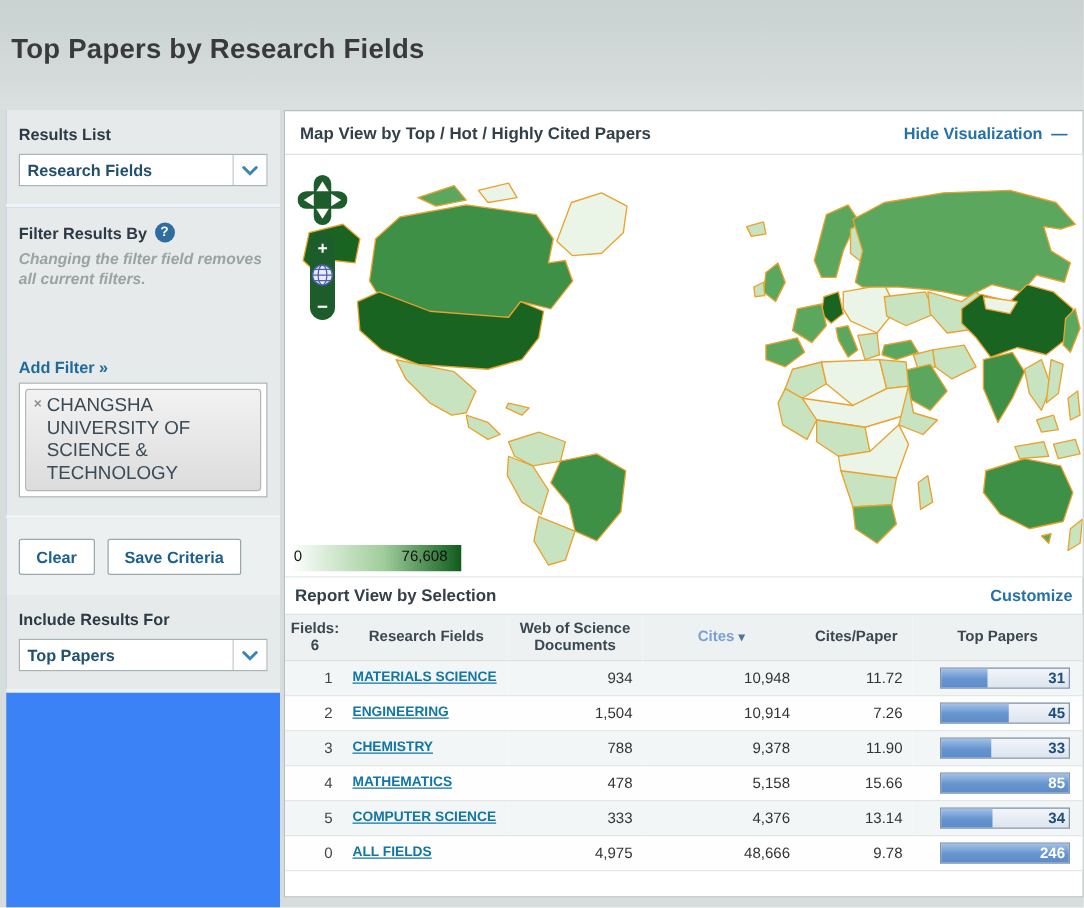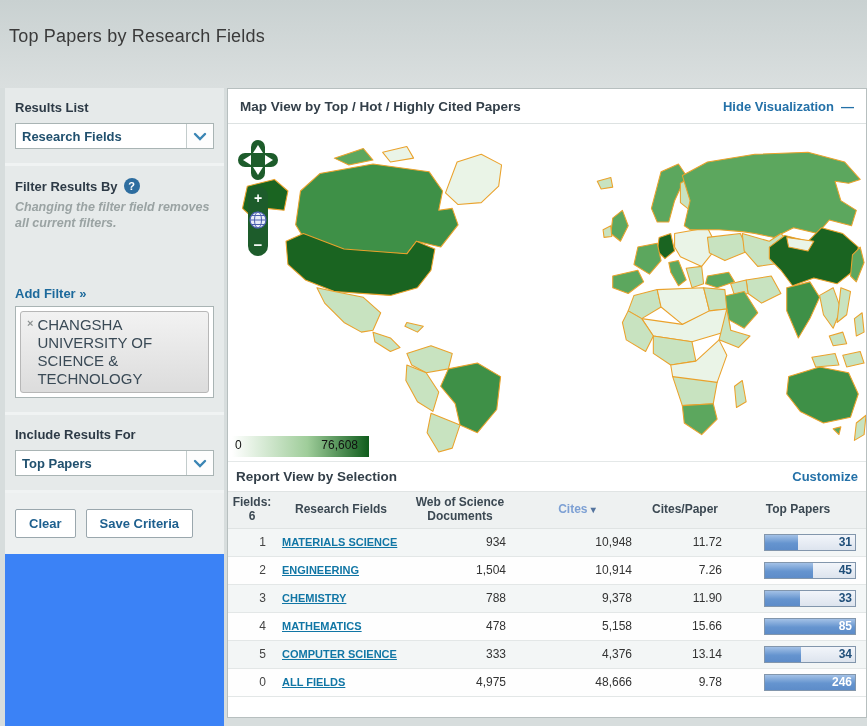--- a/index.html
+++ b/index.html
@@ -1,21 +1,21 @@
 <!DOCTYPE html>
 <html><head>
 <meta charset="utf-8">
 <style>
   * { margin:0; padding:0; box-sizing:border-box; }
   html,body { width:867px; height:726px; overflow:hidden; }
   body { font-family:"Liberation Sans", sans-serif; background:#d7dddd; }
 
   
   .page-header { height:88px; background:linear-gradient(#c9d1d1,#dadfdf); padding:26px 0 0 9px; }
-  .page-header h1 { font-size:18px; font-weight:normal; color:#3a3a3a; letter-spacing:.2px; }
+  .page-header h1 { font-size:22px; font-weight:bold; color:#3a3a3a; letter-spacing:.2px; }
 
   
   .content { display:flex; align-items:flex-start; padding-left:5px; height:638px; }
   .sidebar { width:219px; flex:0 0 219px; background:#3b82f6; height:100%; }
   .main { flex:1; margin-left:3px; background:#fff; border:1px solid #b7bfbf; height:630px; }
 
   
   .panel { background:#e6eaea; border-bottom:3px solid #f0f3f3; padding:12px 10px 14px 10px; }
   .panel-label { font-size:13px; font-weight:bold; color:#2d3a46; margin-bottom:8px; }
   .dd { display:flex; height:26px; background:#fff; border:1px solid #a9b4b4; align-items:stretch; cursor:pointer; }
@@ -57,21 +57,21 @@
   th .cites-label { color:#7da0d4; }
   th .sort-arrow { color:#54749e; font-size:10px; }
   tbody td { font-size:12px; color:#333; padding:5px 4px; border-bottom:1px solid #e3e7e7; vertical-align:middle; }
   tbody tr:nth-child(odd) { background:#f3f6f6; }
   tbody tr:nth-child(even) { background:#fefefe; }
   td.c-rank { text-align:right; padding-right:10px; color:#444; }
   td.c-field { padding-left:6px; }
   .field-link { font-size:11px; font-weight:bold; color:#1176a5; text-decoration:underline; line-height:1.25; cursor:pointer; display:inline-block; }
   td.c-num { text-align:right; padding-right:8px; }
   td.c-bar { padding-right:10px; }
-  .bar { position:relative; width:92px; height:17px; margin-left:auto; border:1px solid #8296ac;
+  .bar { position:relative; width:104px; height:17px; margin-left:auto; border:1px solid #8296ac;
          background:linear-gradient(#f2f5fa,#dde4ee); }
   .bar-fill { position:absolute; left:0; top:0; bottom:0; background:linear-gradient(#a3c1e6,#6594cf 55%,#5d8cc9); }
   .bar-val { position:absolute; right:3px; top:0; line-height:15px; font-size:12px; font-weight:bold; color:#1f4e79; }
   .bar-val.on-fill { color:#fff; }
 
   
   .c0{fill:#eaf4e7} .c1{fill:#c8e3c0} .c2{fill:#5ca75e} .c3{fill:#3e9047} .c4{fill:#1a6421}
   .map-svg path { stroke:#eaa22c; stroke-width:1.1; stroke-linejoin:round; }
 </style>
 </head>
@@ -107,35 +107,35 @@
         <div class="filter-note">Changing the filter field removes all current filters.</div>
         <a class="add-filter">Add Filter »</a>
         <div class="chipbox">
           <div class="chip">
             <span class="chip-x">×</span>
             <span class="chip-text">CHANGSHA UNIVERSITY OF SCIENCE &amp; TECHNOLOGY</span>
           </div>
         </div>
       </section>
 
+      <section class="panel panel-buttons">
+        <button class="btn">Clear</button>
+        <button class="btn">Save Criteria</button>
+      </section>
+
       <section class="panel">
         <div class="panel-label">Include Results For</div>
         <div class="dd">
           <span class="dd-val">Top Papers</span>
           <span class="dd-btn">
             <svg width="14" height="9">
                 <path d="M2,2 L7,7 L12,2" stroke="#3a85b4" stroke-width="2.4" fill="none" stroke-linecap="round"></path>
               </svg>
           </span>
         </div>
-      </section>
-
-      <section class="panel panel-buttons">
-        <button class="btn">Clear</button>
-        <button class="btn">Save Criteria</button>
       </section>
 
     </aside>
 
     <main class="main">
 
       <div class="viz-header">
         <div class="sec-title">Map View by Top / Hot / Highly Cited Papers</div>
         <a class="blue-link">
           <span>Hide Visualization</span>

